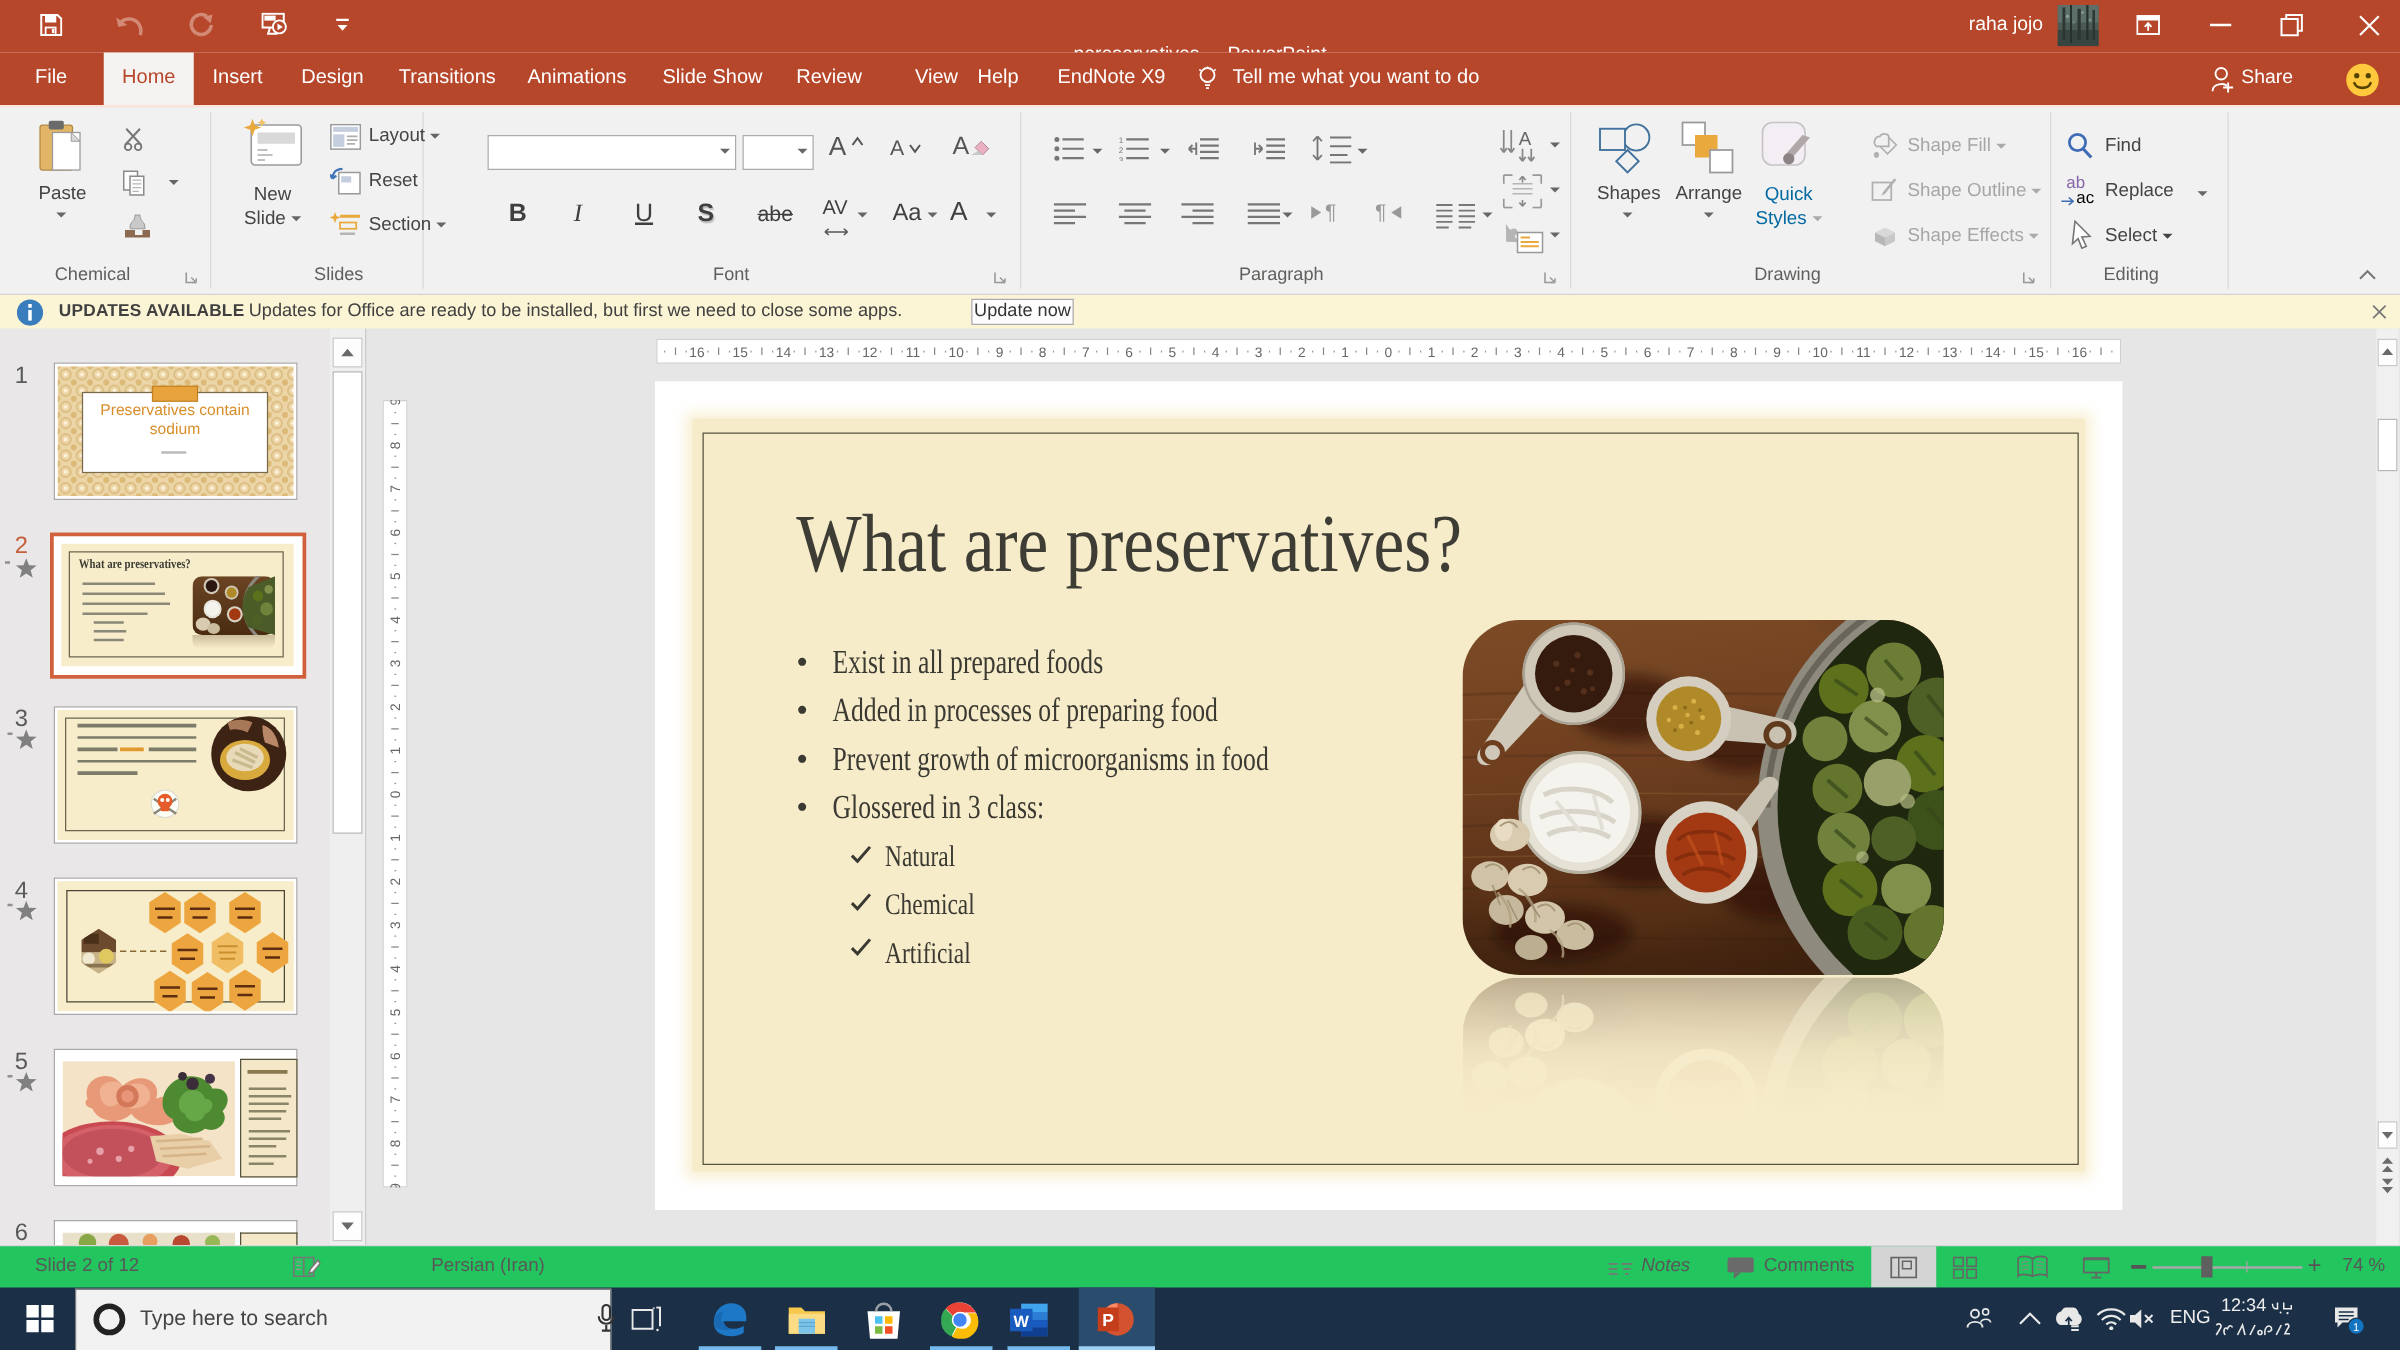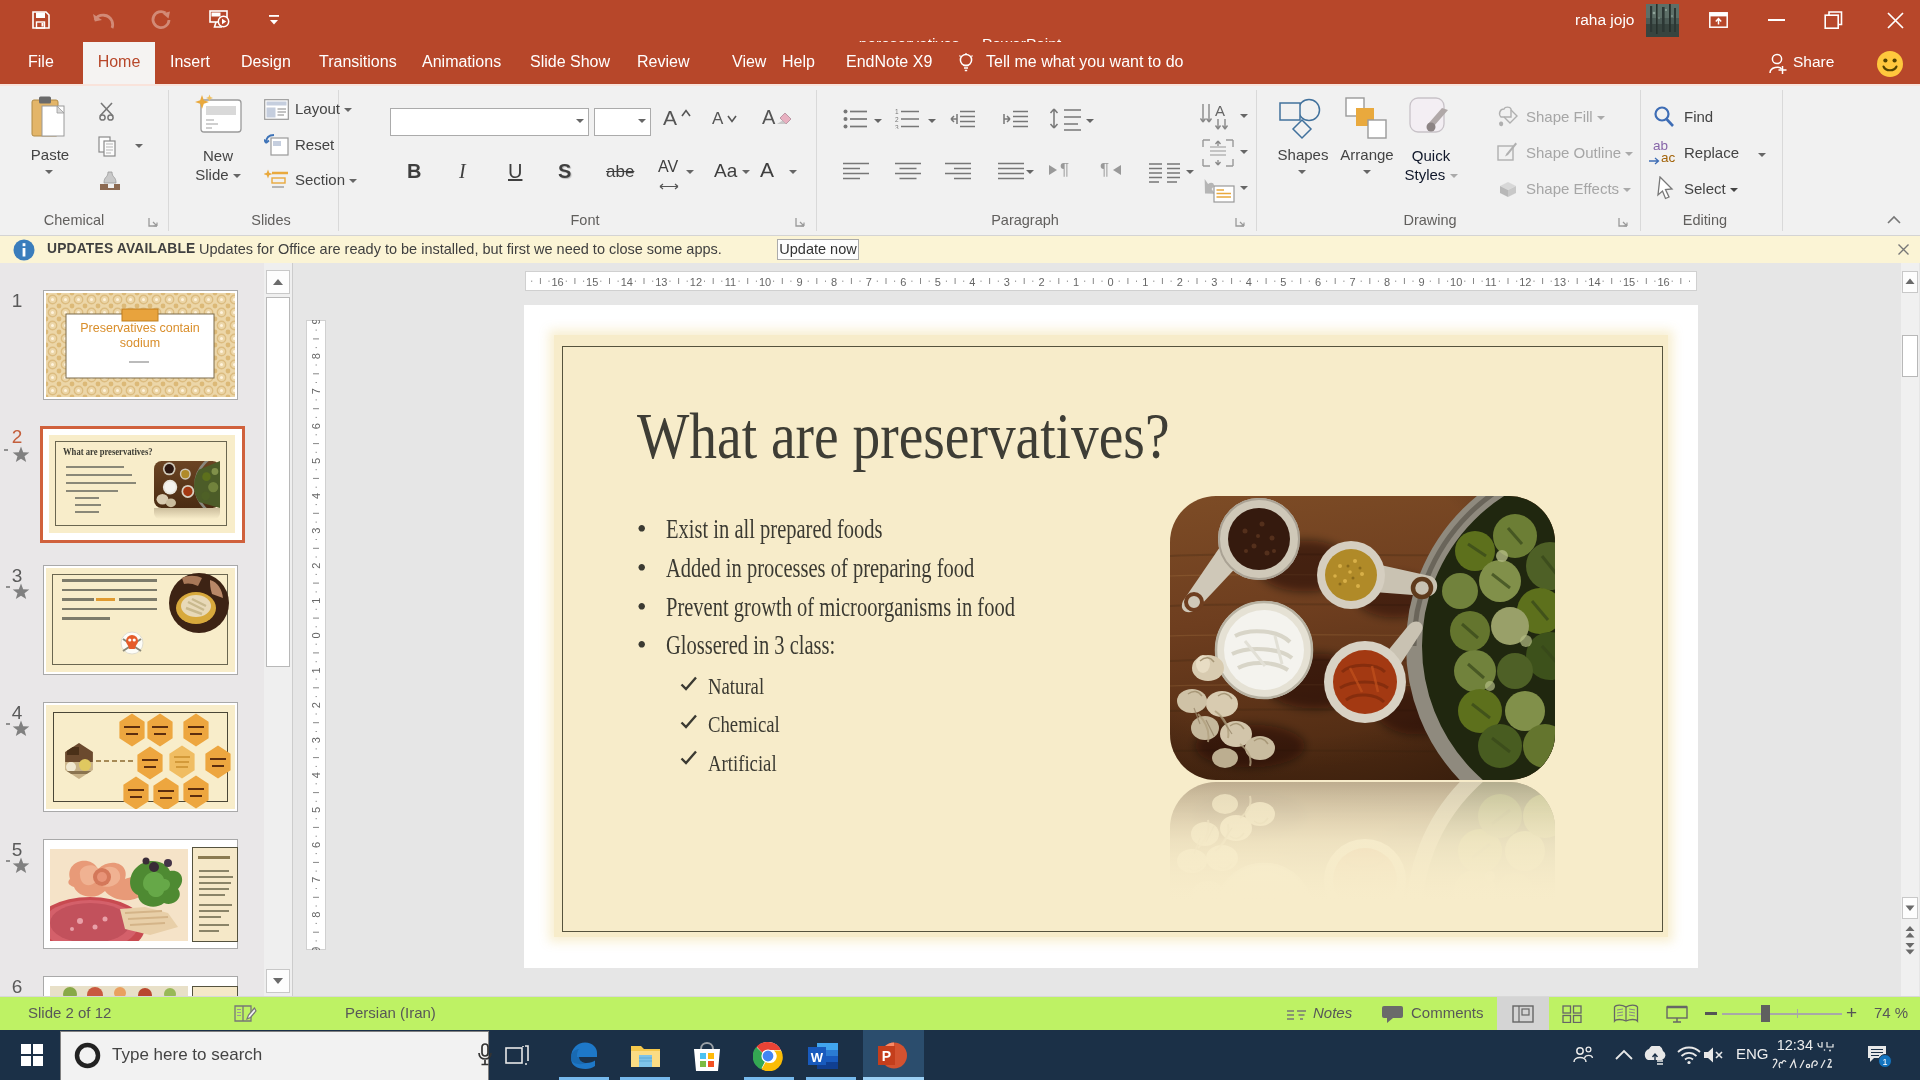--- a/index.html
+++ b/index.html
@@ -316,21 +316,21 @@
     <rect x="12" y="12" width="18" height="18" fill="#e9a93d"></rect>
     <rect x="24" y="24" width="18" height="18" fill="#fff" stroke="#9a9a9a" stroke-width="1.4"></rect>
   </svg>
   <div class="abs nosel" style="left:1338px;top:62px;width:58px;text-align:center;font-size:15px;">Arrange</div>
   <div class="abs dd" style="left:1363px;top:86px;"></div>
   <svg class="abs" style="left:1408px;top:12px" width="46" height="46" viewBox="0 0 46 46">
     <rect x="2" y="2" width="34" height="34" rx="8" fill="#f3eef3" stroke="#c8c2c8" stroke-width="1.3"></rect>
     <path d="M40 14 L26 30 C22 34,18 32,20 28 L34 12 Z" fill="#b0a8a8"></path>
     <circle cx="23" cy="31" r="4.5" fill="#8c8484"></circle>
   </svg>
-  <div class="abs nosel" style="left:1404px;top:62px;width:54px;text-align:center;font-size:15px;color:#0f172a;line-height:19px;">Quick<br>Styles <span class="ddig"></span></div>
+  <div class="abs nosel" style="left:1404px;top:62px;width:54px;text-align:center;font-size:15px;color:#0369a1;line-height:19px;">Quick<br>Styles <span class="ddig"></span></div>
   <svg class="abs" style="left:1496px;top:22px" width="24" height="22" viewBox="0 0 24 22">
     <path d="M5 11 C2 8,4 3,8 3 C9 0.5,14 0.5,15 3 L15 11 Z" fill="none" stroke="#b0b0b0" stroke-width="1.4"></path>
     <path d="M15 4 L21 10 L14 17 L8 11" fill="none" stroke="#b0b0b0" stroke-width="1.4"></path>
     <path d="M3 17 C5 14,8 16,7 19 C6 21,3 21,3 17" fill="#b0b0b0"></path>
   </svg>
   <div class="abs nosel" style="left:1526px;top:24px;font-size:15px;color:#a6a6a6;">Shape Fill <span class="ddig"></span></div>
   <svg class="abs" style="left:1496px;top:58px" width="24" height="22" viewBox="0 0 24 22">
     <rect x="2" y="4" width="15" height="14" fill="none" stroke="#b0b0b0" stroke-width="1.4"></rect>
     <path d="M21 2 L12 13 L9 14.5 L10.5 11.5 L19.5 0.5 Z" fill="#b0b0b0"></path>
   </svg>
@@ -349,21 +349,21 @@
   
   <svg class="abs" style="left:1652px;top:21px" width="24" height="24" viewBox="0 0 24 24">
     <circle cx="10" cy="9" r="6.5" fill="none" stroke="#3e6db5" stroke-width="2.2"></circle>
     <path d="M14.5 14 L21 21" stroke="#3e6db5" stroke-width="2.6"></path>
   </svg>
   <div class="abs nosel" style="left:1684px;top:24px;font-size:15px;">Find</div>
   <div class="abs nosel" style="left:1653px;top:55px;font-size:13.5px;line-height:13px;"><span style="color:#8664a8;">ab</span></div>
   <svg class="abs" style="left:1649px;top:73px" width="11" height="8" viewBox="0 0 11 8">
         <path d="M0 4 L9 4 M6 1 L9.5 4 L6 7" fill="none" stroke="#3e6db5" stroke-width="1.3"></path>
       </svg>
-  <div class="abs nosel" style="left:1661px;top:66px;font-size:13.5px;"><span style="color:#a16207;">ac</span></div>
+  <div class="abs nosel" style="left:1661px;top:66px;font-size:13.5px;"><span style="color:#000000;">ac</span></div>
   <div class="abs nosel" style="left:1684px;top:60px;font-size:15px;">Replace</div>
   <div class="abs dd" style="left:1758px;top:69px;"></div>
   <svg class="abs" style="left:1656px;top:92px" width="20" height="26" viewBox="0 0 20 26">
     <path d="M4 1 L16 13 L9.5 13.5 L13 21 L9.5 22.5 L6.5 15 L2 19 Z" fill="#fff" stroke="#777" stroke-width="1.3"></path>
   </svg>
   <div class="abs nosel" style="left:1684px;top:96px;font-size:15px;">Select <span class="ddi" style="border-top-color:#444;"></span></div>
   <div class="abs glabel" style="left:1650px;width:110px;">Editing</div>
 
   <svg class="abs" style="left:1886px;top:131px" width="16" height="10" viewBox="0 0 16 10">
     <path d="M2 8 L8 2 L14 8" fill="none" stroke="#777" stroke-width="1.6"></path>
@@ -1156,21 +1156,21 @@
 <svg class="abs" style="left:1904px;top:662px" width="12" height="14" viewBox="0 0 12 14">
         <path d="M1.5 6 L6 1 L10.5 6 Z" fill="#6a6a6a"></path>
         <path d="M1.5 12.5 L6 7.5 L10.5 12.5 Z" fill="#6a6a6a"></path>
       </svg>
 <svg class="abs" style="left:1904px;top:679px" width="12" height="14" viewBox="0 0 12 14">
         <path d="M1.5 1 L10.5 1 L6 6 Z" fill="#6a6a6a"></path>
         <path d="M1.5 7.5 L10.5 7.5 L6 12.5 Z" fill="#6a6a6a"></path>
       </svg>
 </div>
 
-<div class="abs" id="statusbar" style="left:0;top:996px;width:1920px;height:34px;background:#bef264;border-top:1px solid #d8d8d8;color:#585858;font-size:15px;">
+<div class="abs" id="statusbar" style="left:0;top:996px;width:1920px;height:34px;background:#22c55e;border-top:1px solid #d8d8d8;color:#585858;font-size:15px;">
   <div class="abs nosel" style="left:28px;top:0;height:33px;line-height:32px;">Slide 2 of 12</div>
   <svg class="abs" style="left:233px;top:7px" width="24" height="20" viewBox="0 0 24 20">
     <path d="M2 2 L10 2 L10 17 L2 17 Z M10 2 L18 2 L18 17 L10 17" fill="none" stroke="#777" stroke-width="1.3"></path>
     <path d="M4 5.5 L8 5.5 M4 8.5 L8 8.5 M4 11.5 L8 11.5" stroke="#999" stroke-width="1"></path>
     <path d="M21.5 4 L15.5 11 L14 15 L17.5 13.5 L23 7 Z" fill="#f3f3f3" stroke="#777" stroke-width="1.2"></path>
   </svg>
   <div class="abs nosel" style="left:345px;top:0;height:33px;line-height:32px;">Persian (Iran)</div>
   <svg class="abs" style="left:1286px;top:9px" width="22" height="16" viewBox="0 0 22 16">
     <path d="M1 13 L8 13 M1 9 L8 9 M1 5 L8 5" stroke="#777" stroke-width="1.4"></path>
     <path d="M11 13 L20 13 M12.5 9 L18.5 9 M14 5 L17 5" stroke="#777" stroke-width="1.4" transform="rotate(180 15.5 9)"></path>

